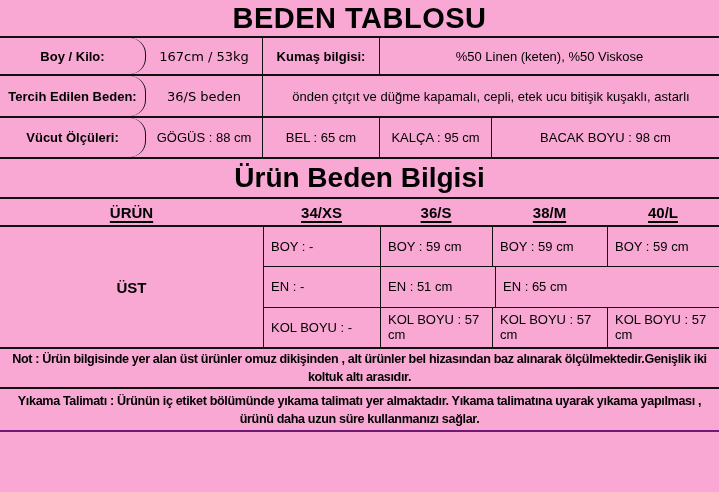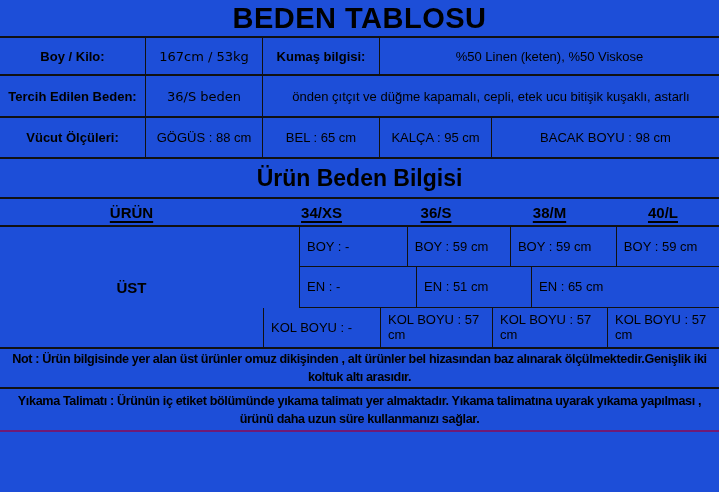--- a/index.html
+++ b/index.html
@@ -3,21 +3,21 @@
 <meta charset="utf-8">
 <style>
   * { box-sizing: border-box; margin: 0; padding: 0; }
   html, body { width: 719px; height: 492px; }
   body {
     font-family: "Liberation Sans", sans-serif;
     background: #fdf1ee;
     color: #000;
     overflow: hidden;
   }
-  .sheet { width: 719px; height: 492px; display: flex; flex-direction: column; background: #1d4ed8; }
+  .sheet { width: 719px; height: 492px; display: flex; flex-direction: column; background: #f9a8d4; }
 
   
   .title-row {
     height: 38px; display: flex; align-items: center; justify-content: center;
     border-bottom: 2px solid #111;
   }
   .main-title { font-size: 29px; font-weight: 800; letter-spacing: 0.5px; }
 
   
   .section-headers { height: 44px; display: flex; border-bottom: 2px solid #111; }
@@ -29,48 +29,48 @@
   .info-row { display: flex; border-bottom: 2px solid #111; }
   .info-row .cell {
     display: flex; align-items: center; justify-content: center;
     font-size: 13px; text-align: center; padding: 0 4px;
   }
   .cell.vline { border-right: 1.5px solid #111; }
   .cell.lab { font-weight: 700; }
   .row-boy { height: 38px; }
   .row-tercih { height: 42px; }
   .row-vucut { height: 41px; }
-  .w146 { width: 146px; } .w117 { width: 117px; } .w112 { width: 112px; }
+  .w146 { width: 146px; border-radius: 16px; } .w117 { width: 117px; } .w112 { width: 112px; }
   .w227 { width: 227px; } .w339 { width: 339px; } .w456 { width: 456px; }
   .w263 { width: 263px; } .w115 { width: 115px; }
   .val-kilo { font-size: 14px; font-family: "DejaVu Sans", sans-serif; }
   .val-beden { font-size: 16px; font-family: "DejaVu Sans", sans-serif; }
 
   
   .mid-title-row {
     height: 40px; display: flex; align-items: center; justify-content: center;
     border-bottom: 2px solid #111;
   }
-  .mid-title { font-size: 23px; font-weight: 800; }
+  .mid-title { font-size: 28px; font-weight: 800; }
 
   
   .size-header { height: 28px; display: flex; border-bottom: 2px solid #111; }
   .size-header .shcell {
     display: flex; align-items: center; justify-content: center;
     font-weight: 700; font-size: 15px;
     text-decoration: underline; text-underline-offset: 3px; text-decoration-thickness: 1.5px;
   }
   .size-body { height: 122px; display: flex; border-bottom: 2px solid #111; }
   .product-cell {
     width: 263px; display: flex; align-items: center; justify-content: center;
     font-weight: 700; font-size: 15px;
   }
   .size-rows { width: 456px; display: flex; flex-direction: column; }
   .size-row { display: flex; flex: 1; }
-  .size-row.inner { border-bottom: 1.5px solid #111; margin-left: 36px; }
+  .size-row.inner { border-bottom: 1.5px solid #111; }
   .size-row .scell {
     display: flex; align-items: center; font-size: 13px; padding-left: 7px;
     border-left: 1.5px solid #111;
   }
 
   
   .note1 {
     height: 40px; border-bottom: 2px solid #111;
     display: flex; align-items: center; justify-content: center;
   }

